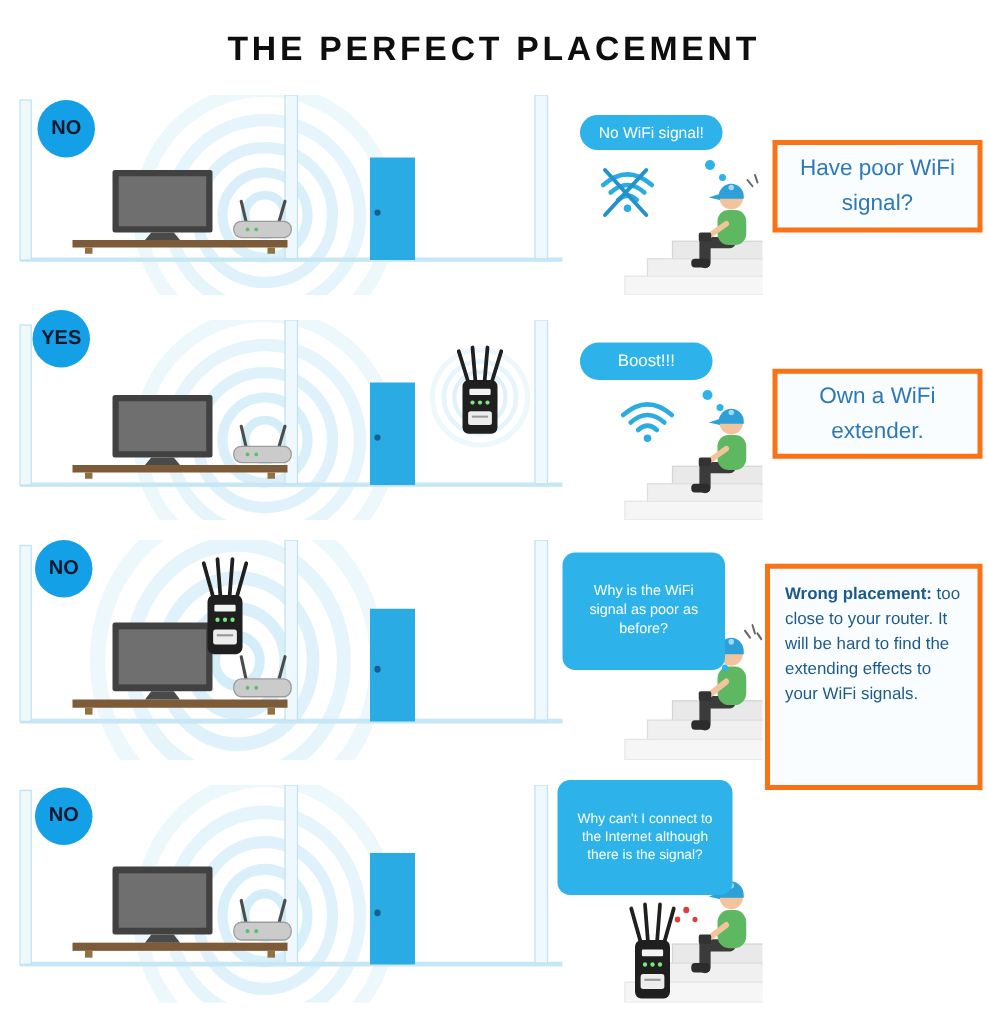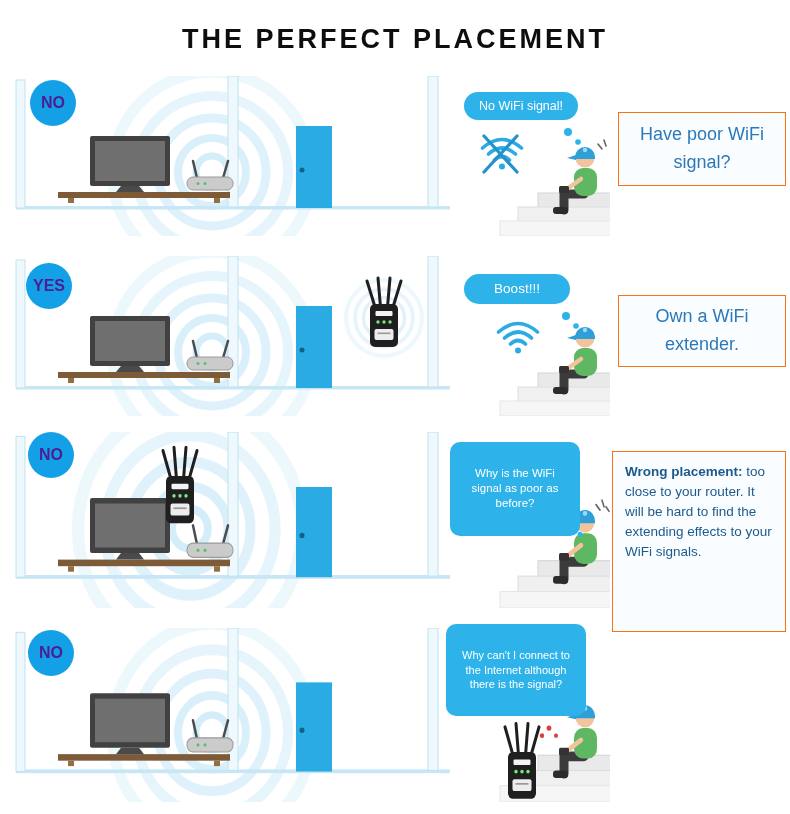--- a/index.html
+++ b/index.html
@@ -4,26 +4,26 @@
 <style>
   * { margin:0; padding:0; box-sizing:border-box; }
   html,body { background:#ffffff; }
   body { font-family:"Liberation Sans", sans-serif; }
   .canvas { position:relative; width:790px; height:814px; background:#fff; overflow:hidden; margin:12px auto; }
   .title { position:absolute; top:12px; left:0; width:100%; text-align:center;
            font-size:27px; font-weight:bold; letter-spacing:3px; color:#0e0e0e; }
   .row { position:absolute; left:0; width:790px; }
   .scene { position:absolute; left:0; bottom:0; display:block; }
   .badge { position:absolute; width:46px; height:46px; border-radius:50%; background:#14a0e6;
-           color:#4c1d95; font-weight:bold; font-size:16px; display:flex; align-items:center; justify-content:center; }
+           color:#0f172a; font-weight:bold; font-size:16px; display:flex; align-items:center; justify-content:center; }
   .bubble { position:absolute; background:#2db3ea; color:#fff; text-align:center;
             display:flex; align-items:center; justify-content:center; line-height:1.32; }
   .pill { border-radius:16px; padding:4px 8px; }
   .box-bubble { border-radius:10px; padding:24px 9px; }
-  .note { position:absolute; border:1px solid #f97316; background:#fafdff; }
+  .note { position:absolute; border:4px solid #f97316; background:#fafdff; }
   .note-center { display:flex; align-items:center; justify-content:center; text-align:center;
                  font-size:18px; color:#2d79b8; line-height:1.55; padding:8px 14px; }
   .note-left { font-size:13.5px; color:#1d5a8c; line-height:1.48; padding:10px 12px; }
   .note-left b { font-weight:bold; }
 </style>
 </head>
 <body>
 
 <svg width="0" height="0" style="position:absolute" aria-hidden="true">
   <defs>
@@ -141,21 +141,21 @@
       <use href="#sym-ripples" transform="translate(384,62) scale(0.38)"></use>
       <use href="#sym-room"></use>
       <use href="#sym-extender" transform="translate(384,48)"></use>
       <use href="#sym-wifi" transform="translate(518,96)"></use>
       <use href="#sym-person" transform="translate(584,110)"></use>
       <g fill="#2db3ea">
         <circle cx="566" cy="60" r="4"></circle>
         <circle cx="576" cy="70" r="2.8"></circle>
       </g>
     </svg>
-    <div class="badge" style="left:26px;top:15px;">YES</div>
+    <div class="badge" style="left:26px;top:0;">YES</div>
     <div class="bubble pill" style="left:464px;top:26px;width:106px;height:30px;font-size:13.5px;">Boost!!!</div>
     <div class="note note-center" style="left:618px;top:47px;width:168px;height:72px;">
       <span>Own a WiFi extender.</span>
     </div>
   </section>
 
   <section class="row" style="top:412px;height:184px;">
     <svg class="scene" width="610" height="176" viewBox="0 0 610 160" preserveAspectRatio="none">
       <use href="#sym-ripples" transform="translate(190,88) scale(1.12)"></use>
       <use href="#sym-room"></use>

